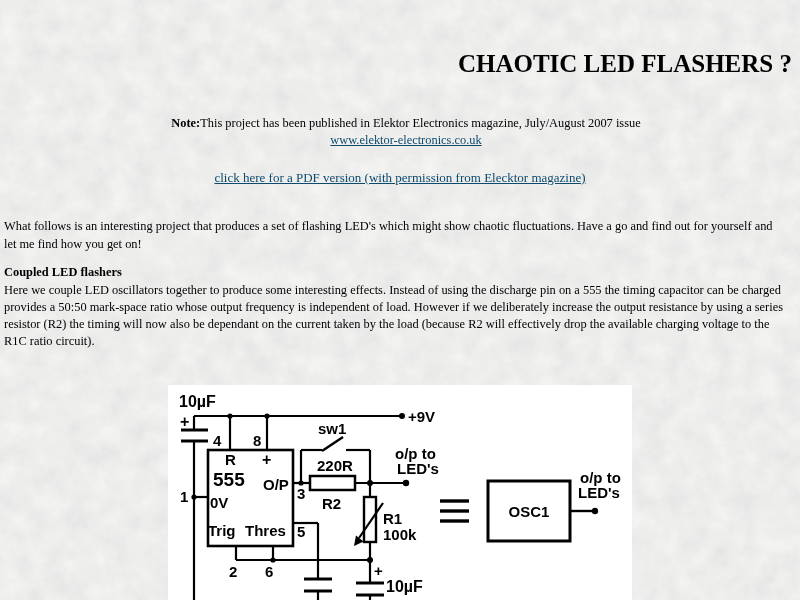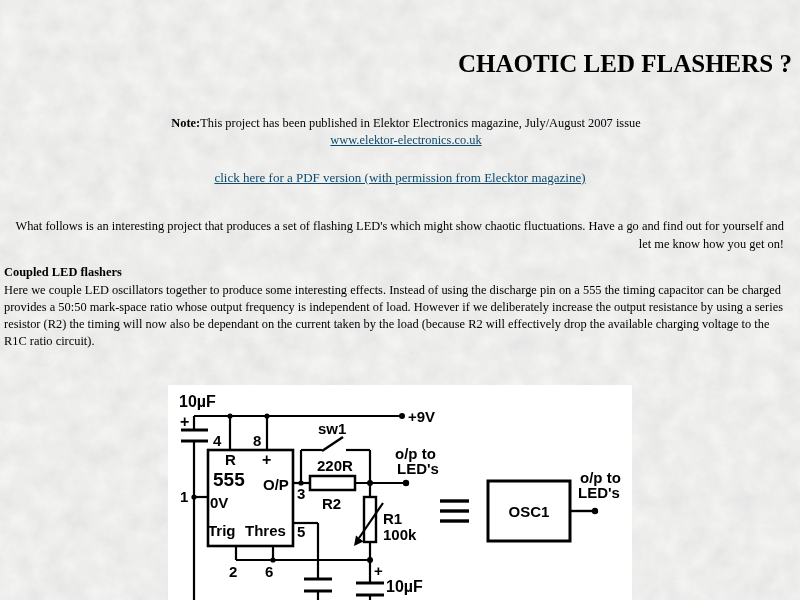--- a/index.html
+++ b/index.html
@@ -9,21 +9,21 @@
     font-family:"Liberation Serif", serif;
   }
   .bg-texture{position:absolute;left:0;top:0;z-index:0;}
   .layer{position:absolute;z-index:1;}
   .page-title{
     left:0;right:0;top:42px;margin:8px;text-align:right;
     font-size:25px;font-weight:bold;font-family:"Liberation Serif", serif;
   }
   .note-block{left:0;right:0;top:103px;text-align:center;font-size:12.4px;line-height:17px;padding-left:12px;}
   .pdf-block{left:0;right:0;top:156px;text-align:center;font-size:13px;line-height:17px;}
-  .intro-block{left:4px;right:16px;top:206px;font-size:12.4px;line-height:17.2px;text-align:right;}
+  .intro-block{left:4px;right:16px;top:206px;font-size:12.4px;line-height:17.2px;}
   .section-block{left:4px;right:0;top:252px;font-size:12.4px;line-height:17.2px;}
   .tline{display:block;white-space:nowrap;}
   a{color:#0c4a6e;text-decoration:underline;cursor:pointer;}
   .diagram{
     left:168px;top:385px;width:464px;height:215px;
     background:#ffffff;overflow:hidden;
   }
   .diagram svg text{
     font-family:"Liberation Sans", sans-serif;
     font-weight:700;fill:#000;
@@ -50,21 +50,21 @@
   <span class="tline"><b>Note:</b><span>This project has been published in Elektor Electronics magazine, July/August 2007 issue</span></span>
   <a class="tline" style="display:inline-block">www.elektor-electronics.co.uk</a>
 </p>
 
 <p class="layer pdf-block">
   <a>click here for a PDF version (with permission from Elecktor magazine)</a>
 </p>
 
 <p class="layer intro-block">
   <span class="tline">What follows is an interesting project that produces a set of flashing LED's which might show chaotic fluctuations. Have a go and find out for yourself and</span>
-  <span class="tline">let me know how you get on!</span>
+  <span class="tline">let me find how you get on!</span>
 </p>
 
 <p class="layer section-block">
   <b class="tline">Coupled LED flashers</b>
   <span class="tline">Here we couple LED oscillators together to produce some interesting effects. Instead of using the discharge pin on a 555 the timing capacitor can be charged</span>
   <span class="tline">provides a 50:50 mark-space ratio whose output frequency is independent of load. However if we deliberately increase the output resistance by using a series</span>
   <span class="tline">resistor (R2) the timing will now also be dependant on the current taken by the load (because R2 will effectively drop the available charging voltage to the</span>
   <span class="tline">R1C ratio circuit).</span>
 </p>
 

